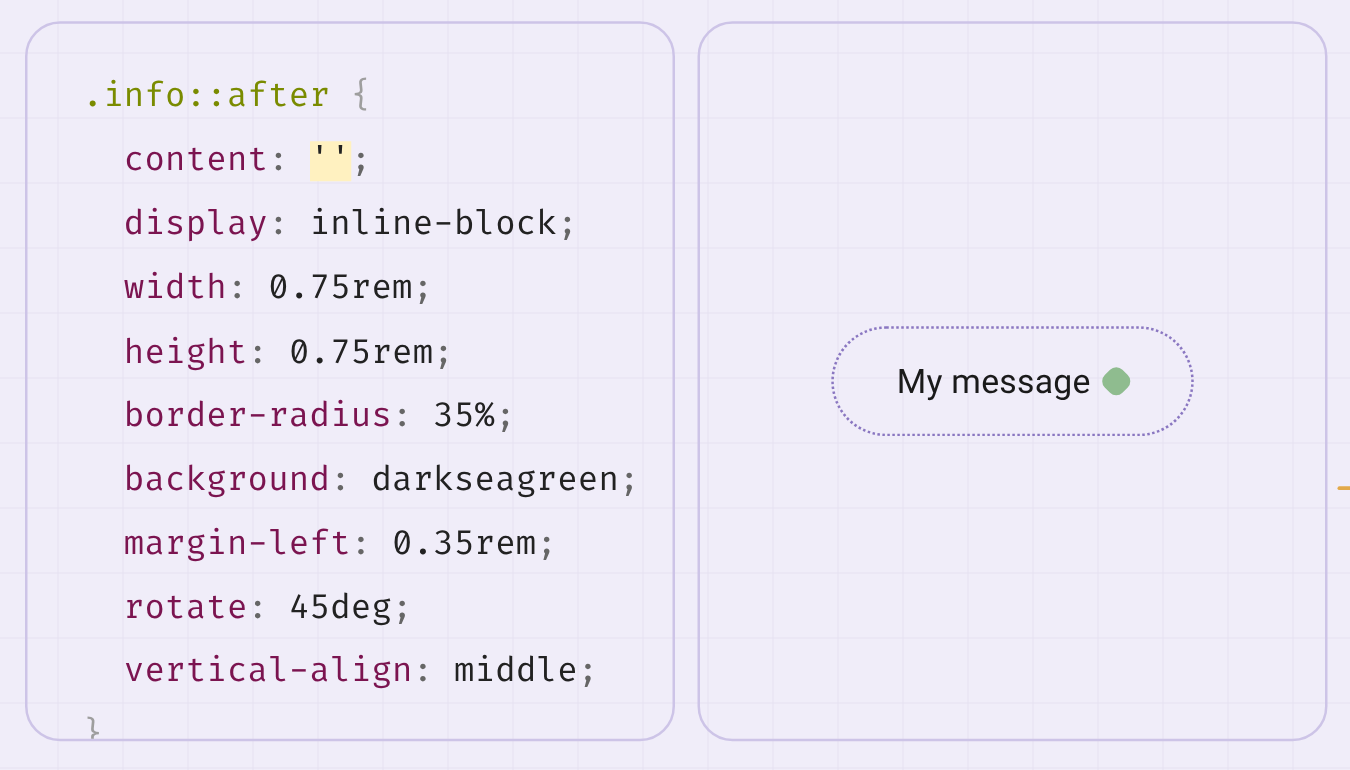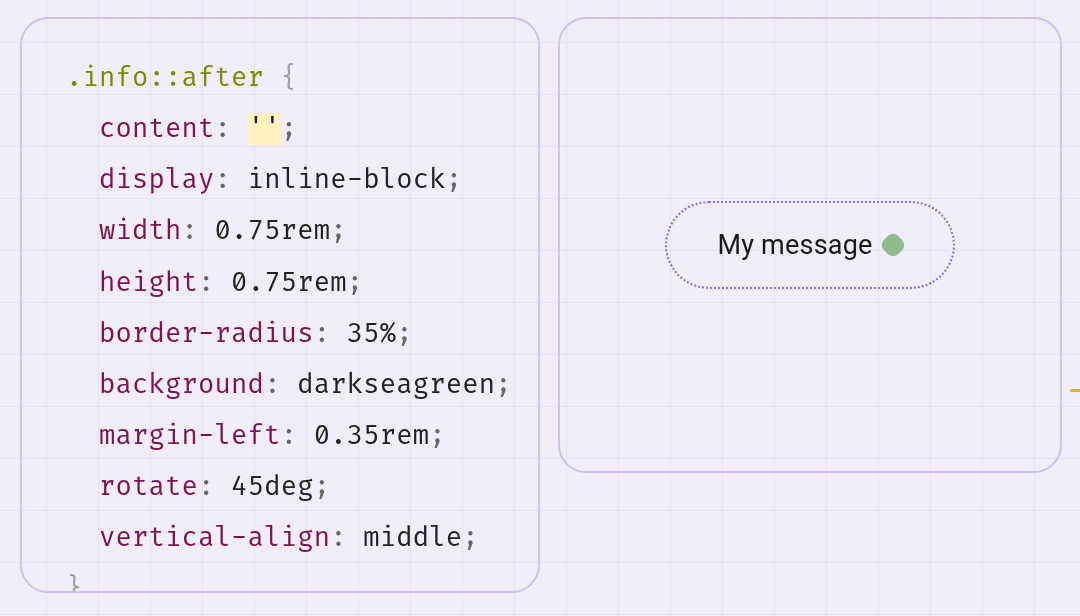--- a/index.html
+++ b/index.html
@@ -44,21 +44,21 @@
     top: 17px;
     width: 520px;
     height: 576px;
     padding: 34px 10px 34px 44px;
     overflow: hidden;
   }
   .preview-panel {
     left: 558px;
     top: 17px;
     width: 504px;
-    height: 456px;
+    height: 576px;
     display: flex;
     align-items: center;
     justify-content: center;
   }
 
   pre.code {
     margin: 0;
     font-family: inherit;
     font-size: 26.5px;
     line-height: 1.93;

